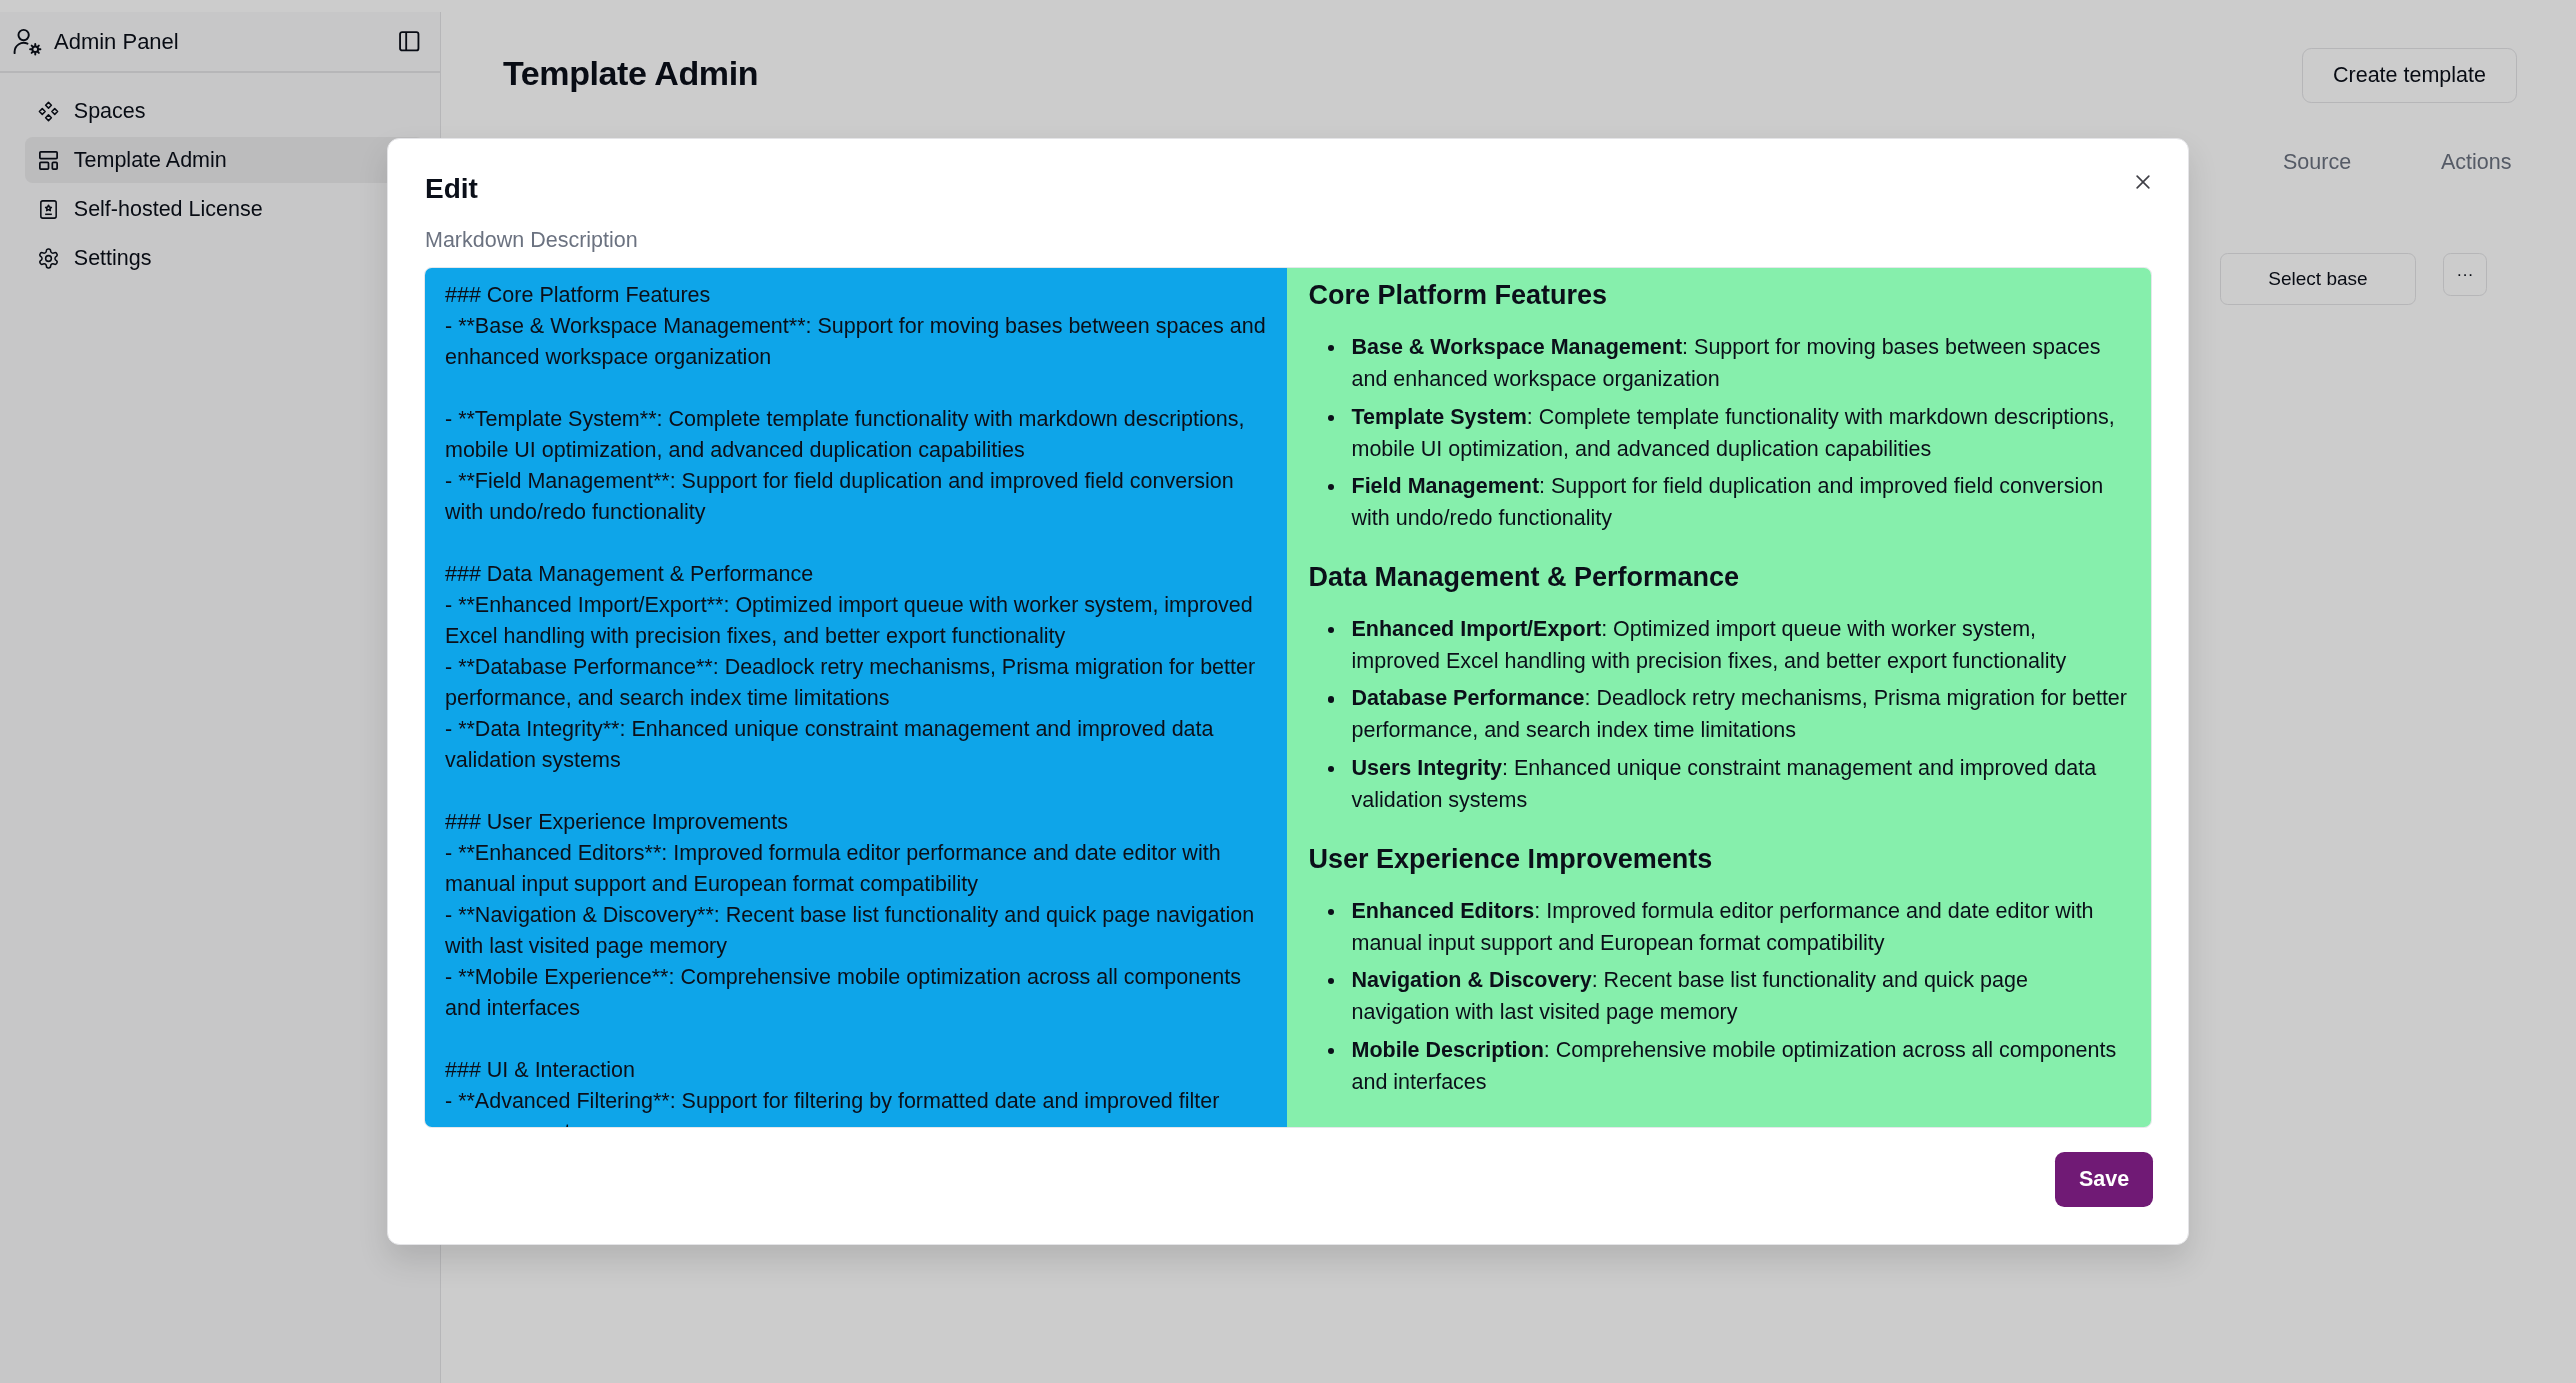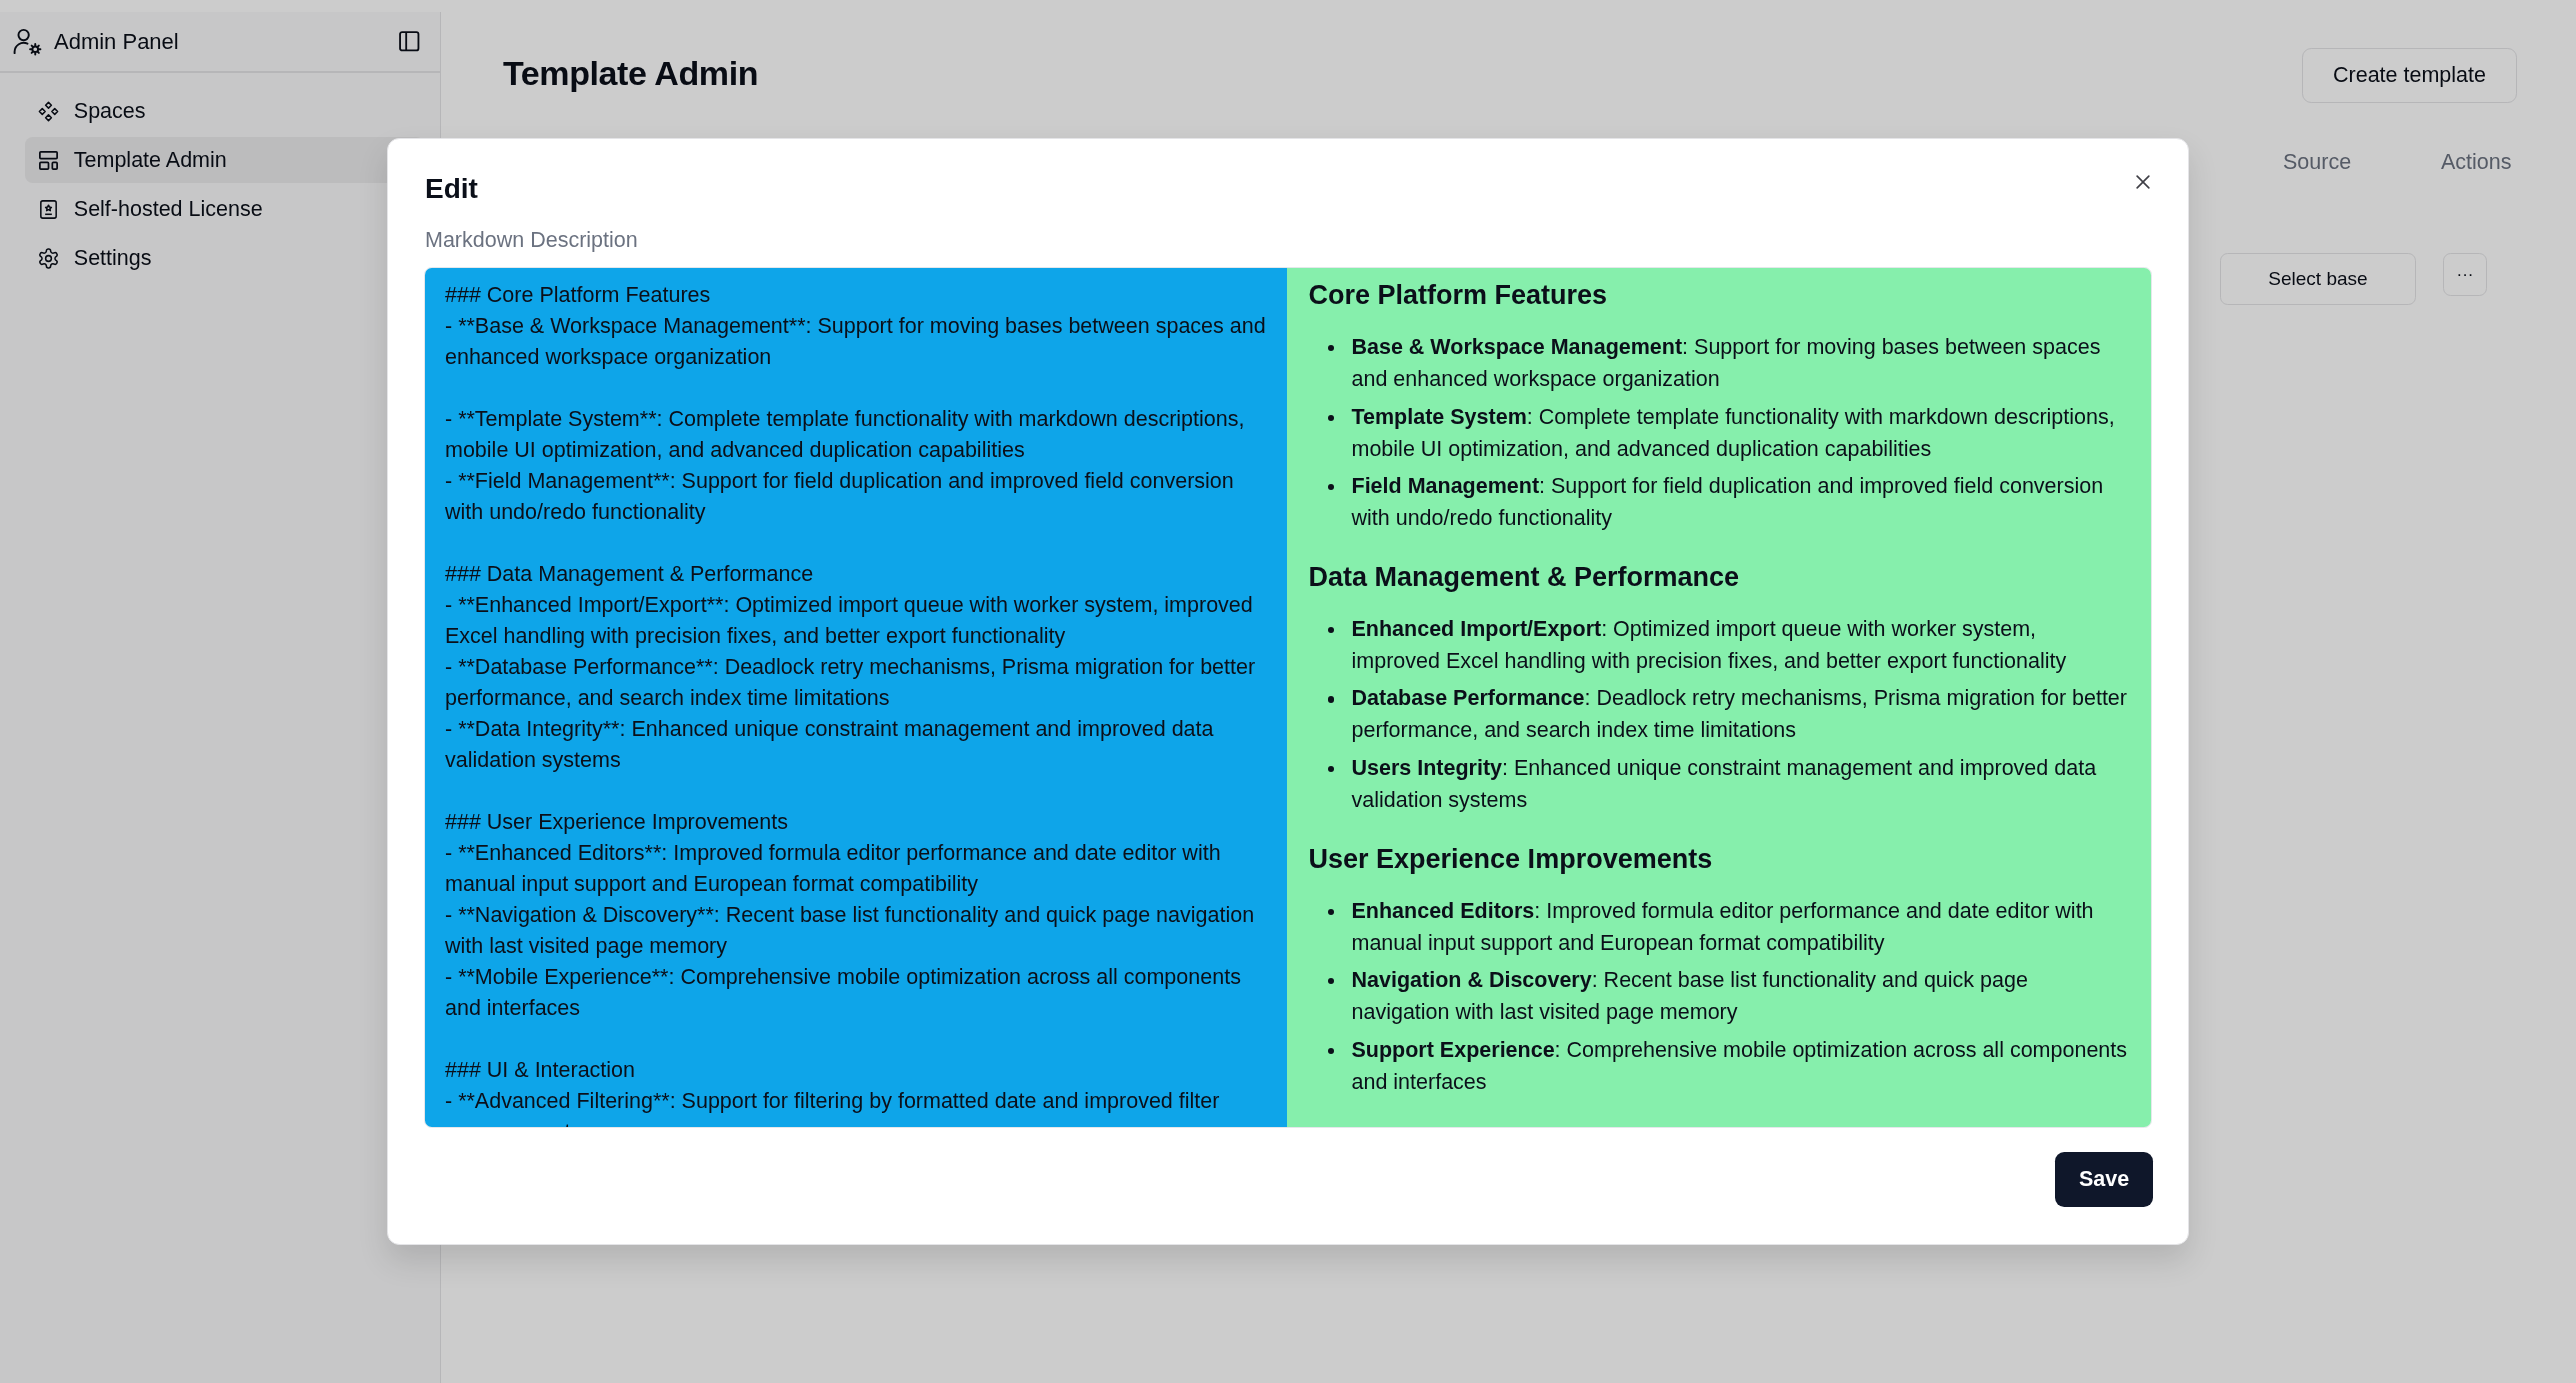--- a/index.html
+++ b/index.html
@@ -85,21 +85,21 @@
     color: #0b0f19;
   }
   .preview-pane li::before {
     content: ""; position: absolute; left: 19px; top: 14px; width: 6.1px; height: 6.1px;
     background: #0b0f19; border-radius: 50%;
   }
   .preview-pane li b { font-weight: 700; }
 
   .save-btn {
     position: absolute; right: 35px; bottom: 37px; width: 98px; height: 55px;
-    background: #0f172a; color: #ffffff; border: none; border-radius: 9.2px;
+    background: #701a75; color: #ffffff; border: none; border-radius: 9.2px;
     font-size: 21.5px; font-weight: 700; font-family: "Liberation Sans", sans-serif; cursor: pointer;
   }
 </style>
 </head>
 <body>
 
 <aside class="sidebar">
   <div class="sidebar-header">
     <svg class="brand-icon" viewBox="0 0 24 24" fill="none" stroke="#0b0f19" stroke-width="1.5" stroke-linecap="round" stroke-linejoin="round">
       <circle cx="9" cy="7" r="4"></circle>
@@ -205,21 +205,21 @@
           <li><b>Enhanced Import/Export</b><span>: Optimized import queue with worker system, improved Excel handling with precision fixes, and better export functionality</span></li>
           <li><b>Database Performance</b><span>: Deadlock retry mechanisms, Prisma migration for better performance, and search index time limitations</span></li>
           <li><b>Users Integrity</b><span>: Enhanced unique constraint management and improved data validation systems</span></li>
         </ul>
       </section>
       <section>
         <h3 class="spaced">User Experience Improvements</h3>
         <ul>
           <li><b>Enhanced Editors</b><span>: Improved formula editor performance and date editor with manual input support and European format compatibility</span></li>
           <li><b>Navigation &amp; Discovery</b><span>: Recent base list functionality and quick page navigation with last visited page memory</span></li>
-          <li><b>Support Experience</b><span>: Comprehensive mobile optimization across all components and interfaces</span></li>
+          <li><b>Mobile Description</b><span>: Comprehensive mobile optimization across all components and interfaces</span></li>
         </ul>
       </section>
     </div>
   </div>
 
   <button class="save-btn">Save</button>
 </div>
 
 
 </body></html>

